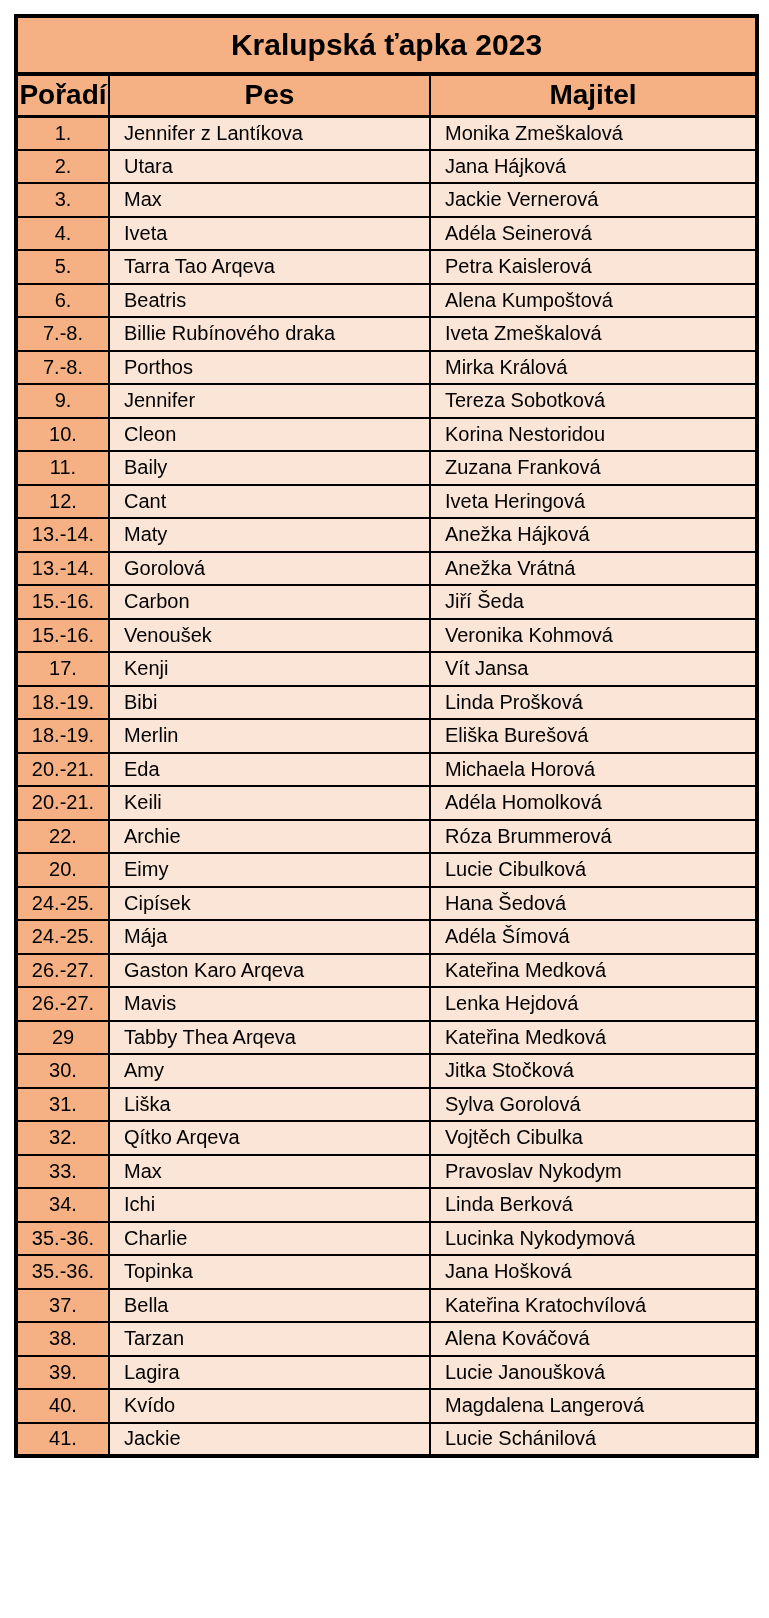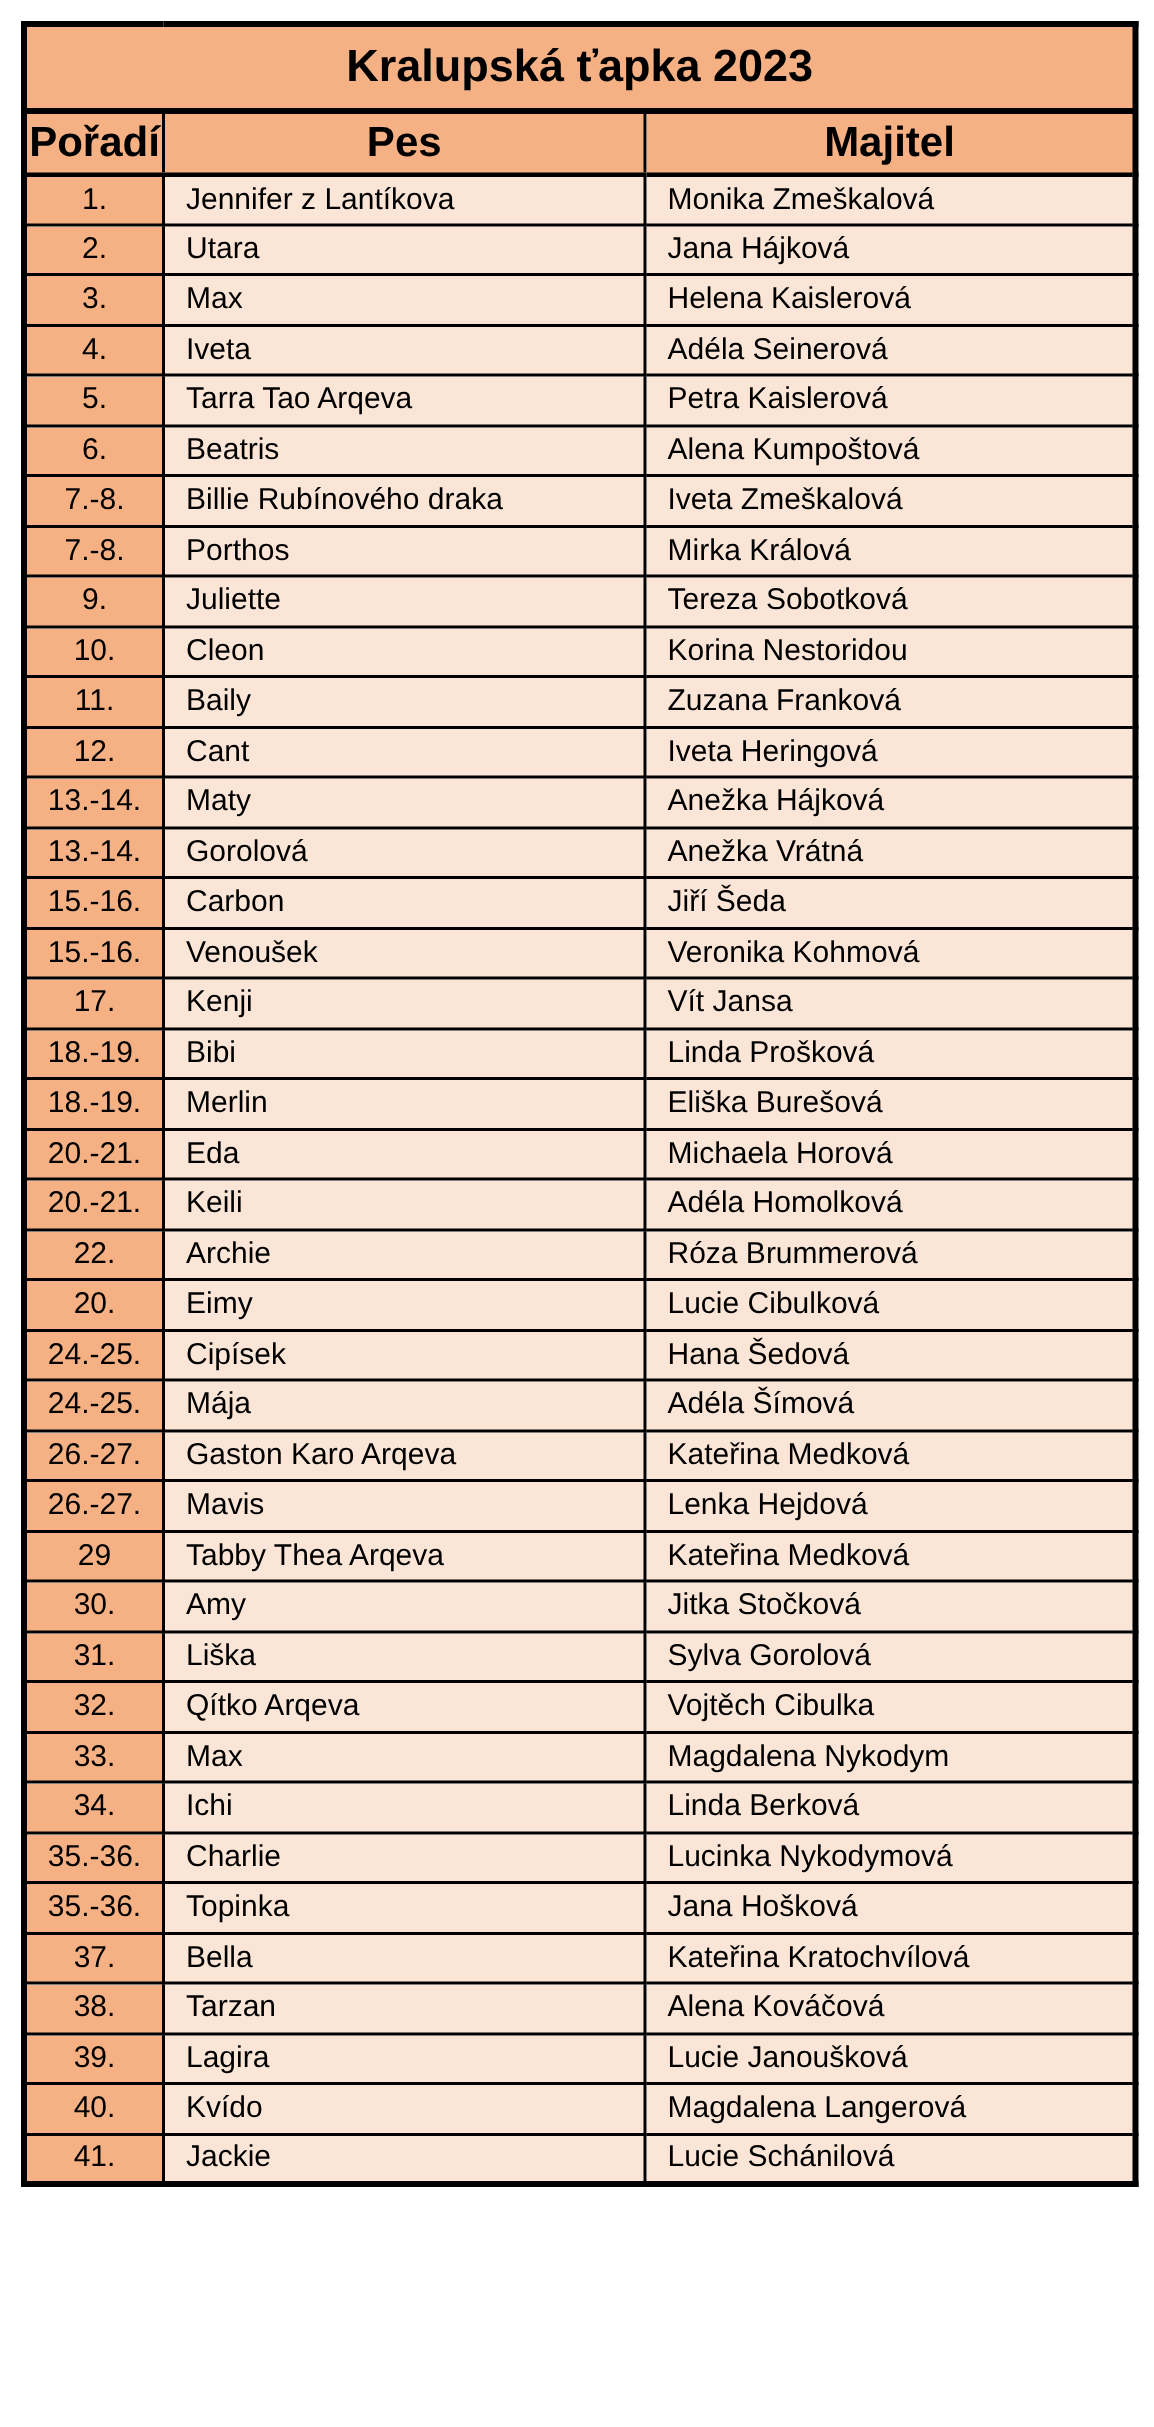--- a/index.html
+++ b/index.html
@@ -104,21 +104,21 @@
           <td class="owner-cell">Monika Zmeškalová</td>
         </tr>
         <tr>
           <td class="rank-cell">2.</td>
           <td class="dog-cell">Utara</td>
           <td class="owner-cell">Jana Hájková</td>
         </tr>
         <tr>
           <td class="rank-cell">3.</td>
           <td class="dog-cell">Max</td>
-          <td class="owner-cell">Helena Kaislerová</td>
+          <td class="owner-cell">Jackie Vernerová</td>
         </tr>
         <tr>
           <td class="rank-cell">4.</td>
           <td class="dog-cell">Iveta</td>
           <td class="owner-cell">Adéla Seinerová</td>
         </tr>
         <tr>
           <td class="rank-cell">5.</td>
           <td class="dog-cell">Tarra Tao Arqeva</td>
           <td class="owner-cell">Petra Kaislerová</td>
@@ -133,21 +133,21 @@
           <td class="dog-cell">Billie Rubínového draka</td>
           <td class="owner-cell">Iveta Zmeškalová</td>
         </tr>
         <tr>
           <td class="rank-cell">7.-8.</td>
           <td class="dog-cell">Porthos</td>
           <td class="owner-cell">Mirka Králová</td>
         </tr>
         <tr>
           <td class="rank-cell">9.</td>
-          <td class="dog-cell">Juliette</td>
+          <td class="dog-cell">Jennifer</td>
           <td class="owner-cell">Tereza Sobotková</td>
         </tr>
         <tr>
           <td class="rank-cell">10.</td>
           <td class="dog-cell">Cleon</td>
           <td class="owner-cell">Korina Nestoridou</td>
         </tr>
         <tr>
           <td class="rank-cell">11.</td>
           <td class="dog-cell">Baily</td>
@@ -249,21 +249,21 @@
           <td class="owner-cell">Sylva Gorolová</td>
         </tr>
         <tr>
           <td class="rank-cell">32.</td>
           <td class="dog-cell">Qítko Arqeva</td>
           <td class="owner-cell">Vojtěch Cibulka</td>
         </tr>
         <tr>
           <td class="rank-cell">33.</td>
           <td class="dog-cell">Max</td>
-          <td class="owner-cell">Magdalena Nykodym</td>
+          <td class="owner-cell">Pravoslav Nykodym</td>
         </tr>
         <tr>
           <td class="rank-cell">34.</td>
           <td class="dog-cell">Ichi</td>
           <td class="owner-cell">Linda Berková</td>
         </tr>
         <tr>
           <td class="rank-cell">35.-36.</td>
           <td class="dog-cell">Charlie</td>
           <td class="owner-cell">Lucinka Nykodymová</td>

